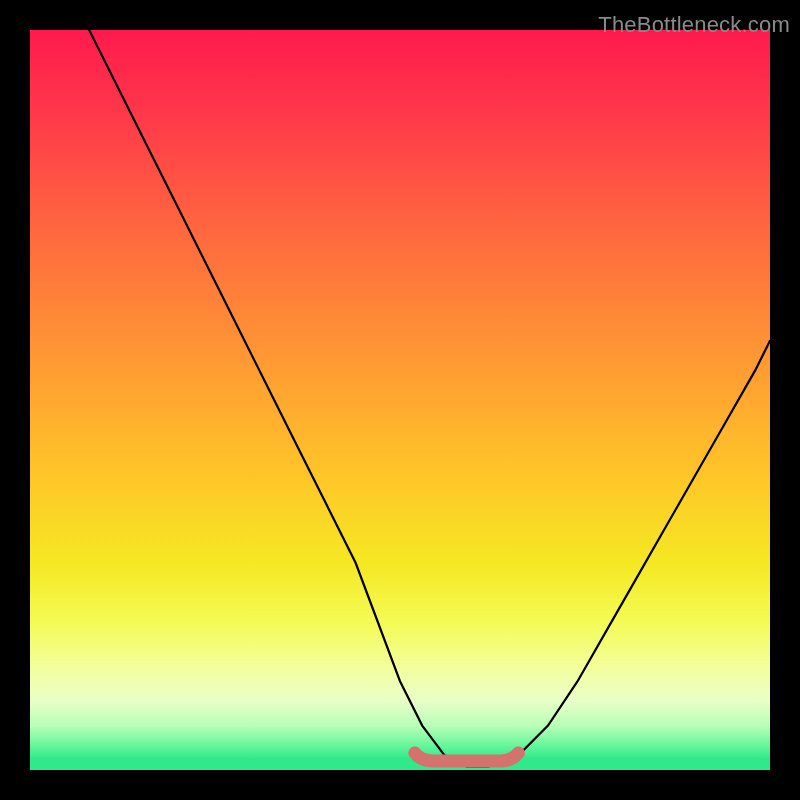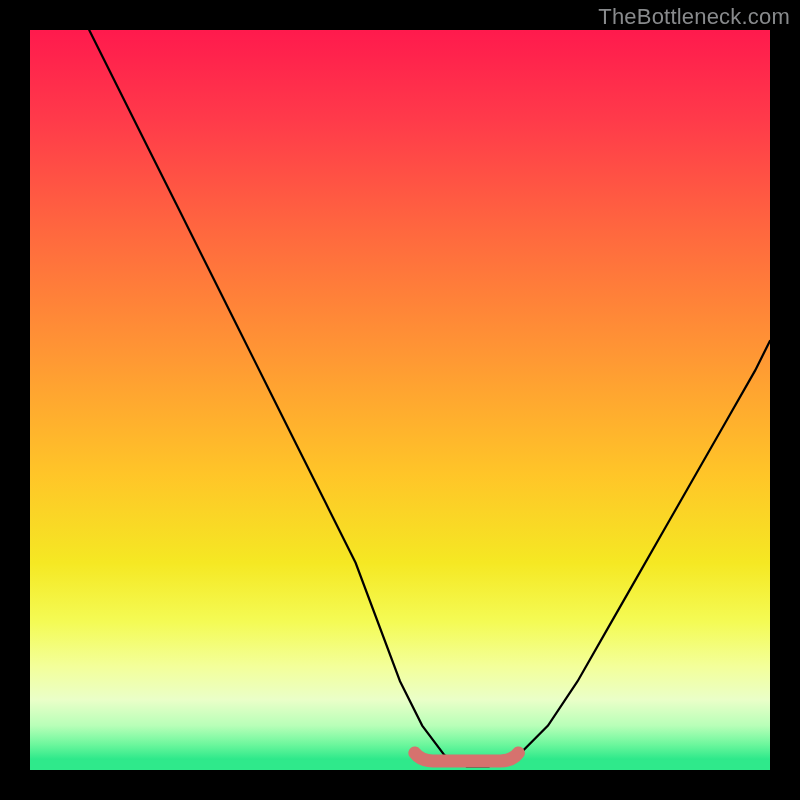--- a/index.html
+++ b/index.html
@@ -32,21 +32,21 @@
     left: 0; top: 0; right: 0; bottom: 0;
   }
   svg.overlay {
     position: absolute;
     left: 0; top: 0;
     width: 740px;
     height: 740px;
   }
   .watermark {
     position: absolute;
-    top: 4px;
+    top: 12px;
     right: 10px;
     color: #888a8c;
     font-size: 22px;
     font-weight: 500;
     letter-spacing: 0.2px;
     text-align: center;
   }
 </style>
 </head>
 <body>

